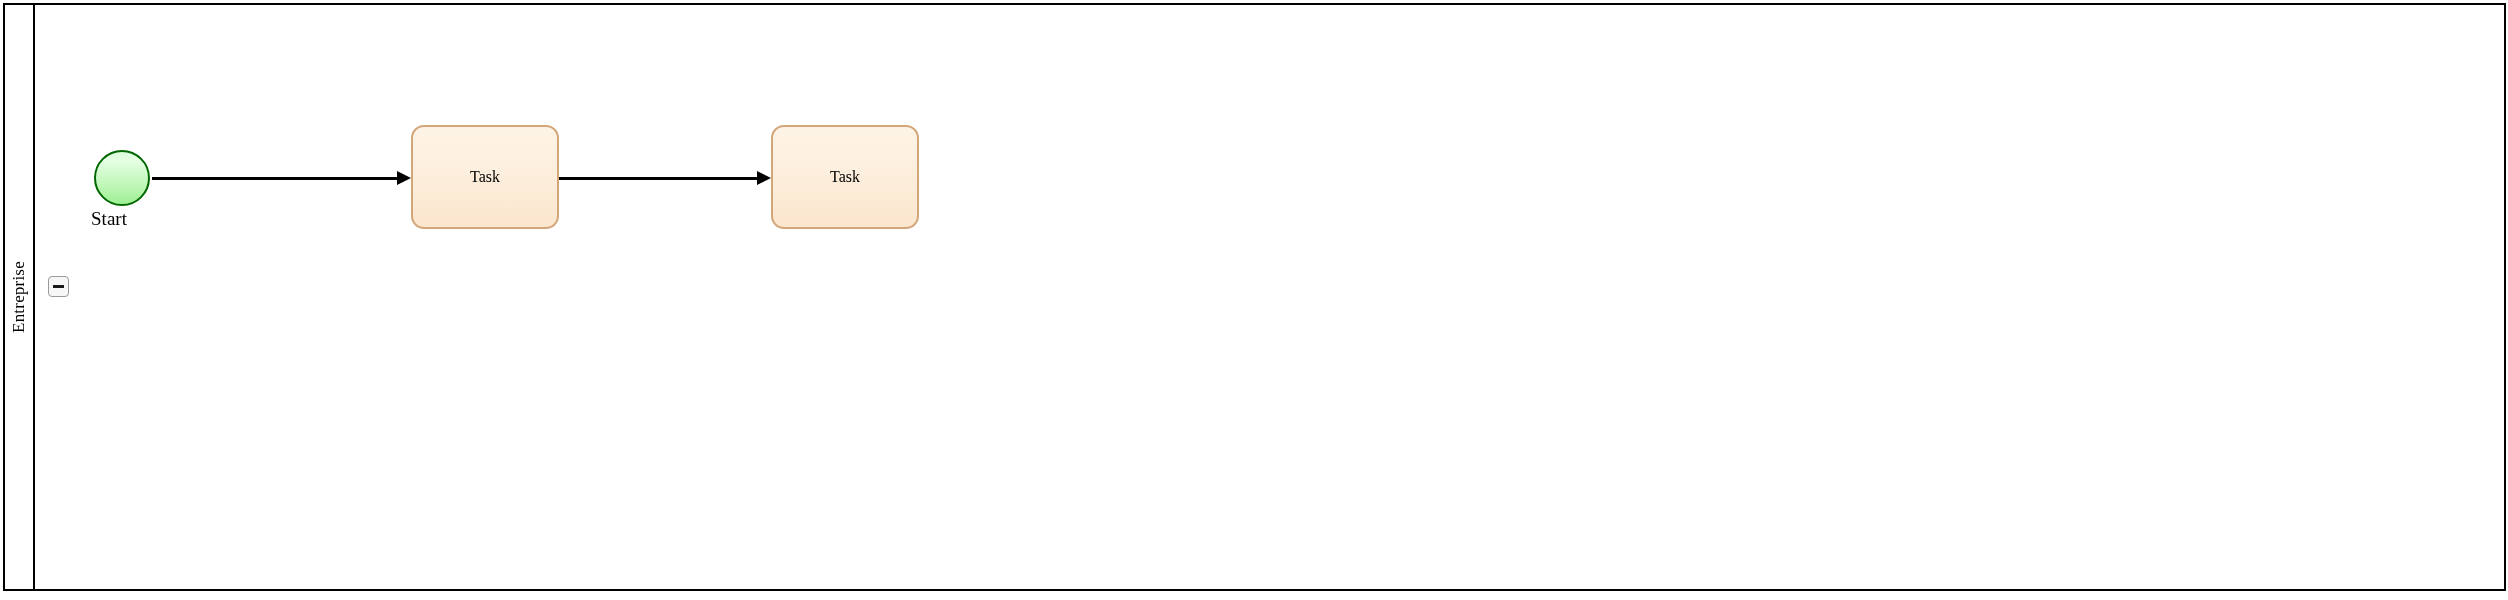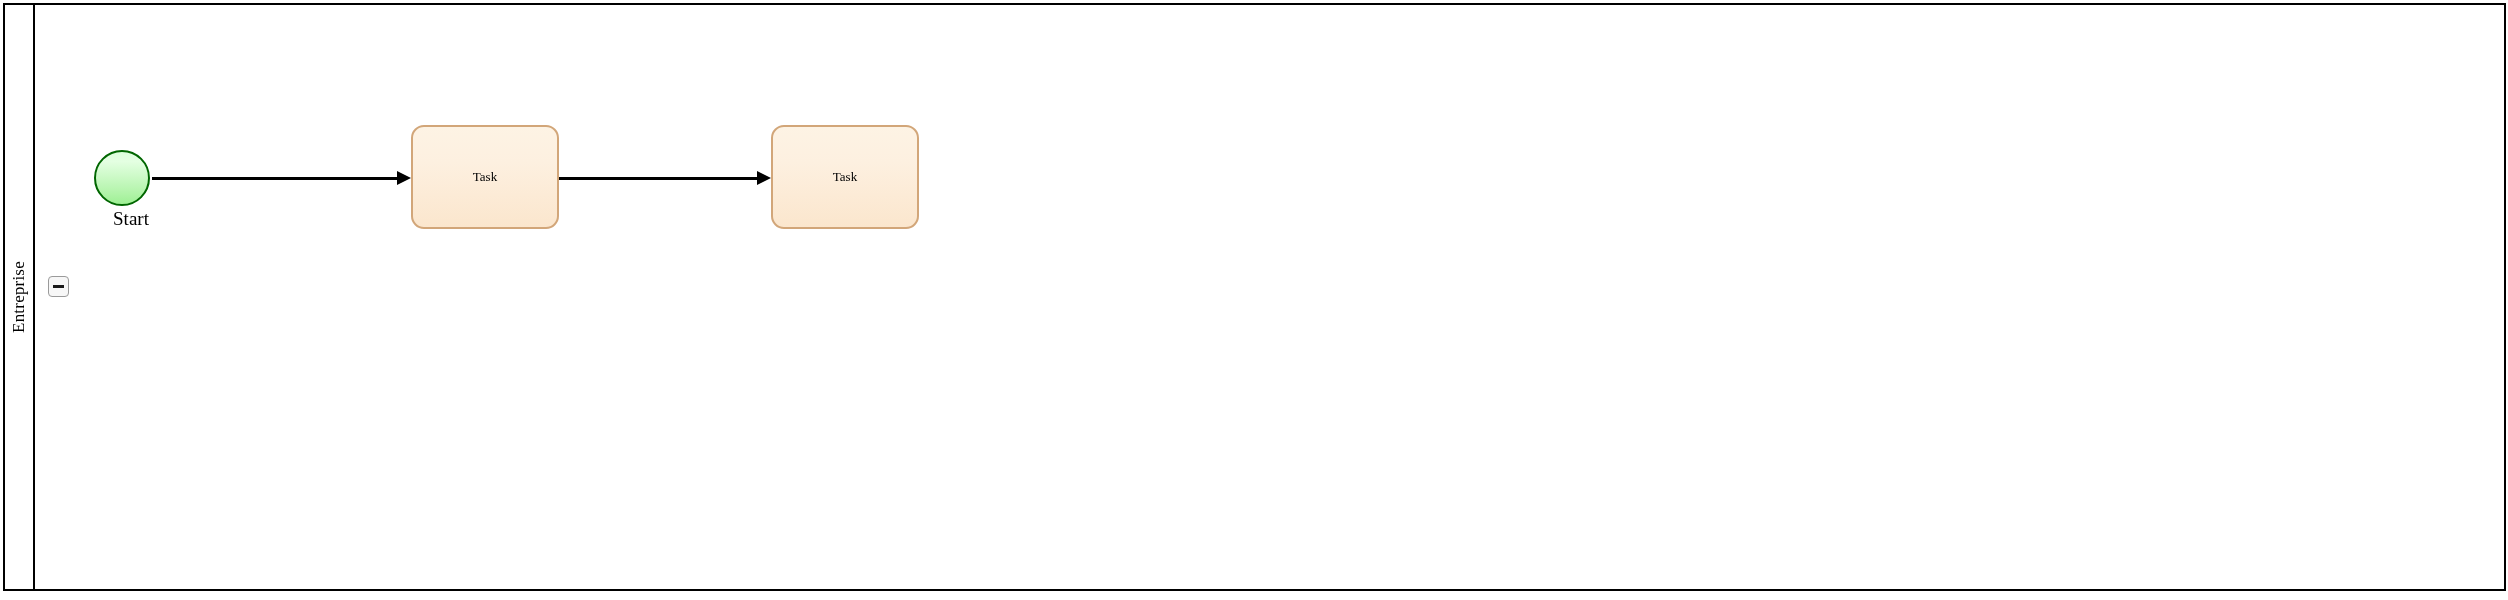--- a/index.html
+++ b/index.html
@@ -108,21 +108,21 @@
     border: 2px solid #d2a679;
     border-radius: 13px;
     box-sizing: border-box;
     background: linear-gradient(to bottom, #fdf3e4 0%, #fdf0e0 35%, #fbe6cd 100%);
     display: flex;
     align-items: center;
     justify-content: center;
   }
   .task-label {
     font-family: "Liberation Serif", "DejaVu Serif", serif;
-    font-size: 13px;
+    font-size: 16px;
     color: #000000;
     text-align: center;
     line-height: 1.15;
     pointer-events: none;
   }
 
   
   .flow {
     position: absolute;
     height: 3px;
@@ -148,21 +148,21 @@
       <span class="lane-header-label">Entreprise</span>
     </div>
 
     <div class="lane-body">
 
       <div class="collapse-btn" style="left:13px; top:271px;">
         <span class="minus"></span>
       </div>
 
       <div class="start-event" style="left:59px; top:145px;"></div>
-      <div class="node-label-below" style="left:48px; top:203px; width:96px;">Start</div>
+      <div class="node-label-below" style="left:26px; top:203px; width:96px;">Start</div>
 
       <div class="flow" style="left:117px; top:172px; width:245px;"></div>
       <div class="arrowhead" style="left:362px; top:166px;"></div>
 
       <div class="task" style="left:376px; top:120px; width:148px; height:104px;">
         <span class="task-label">Task</span>
       </div>
 
       <div class="flow" style="left:524px; top:172px; width:198px;"></div>
       <div class="arrowhead" style="left:722px; top:166px;"></div>

